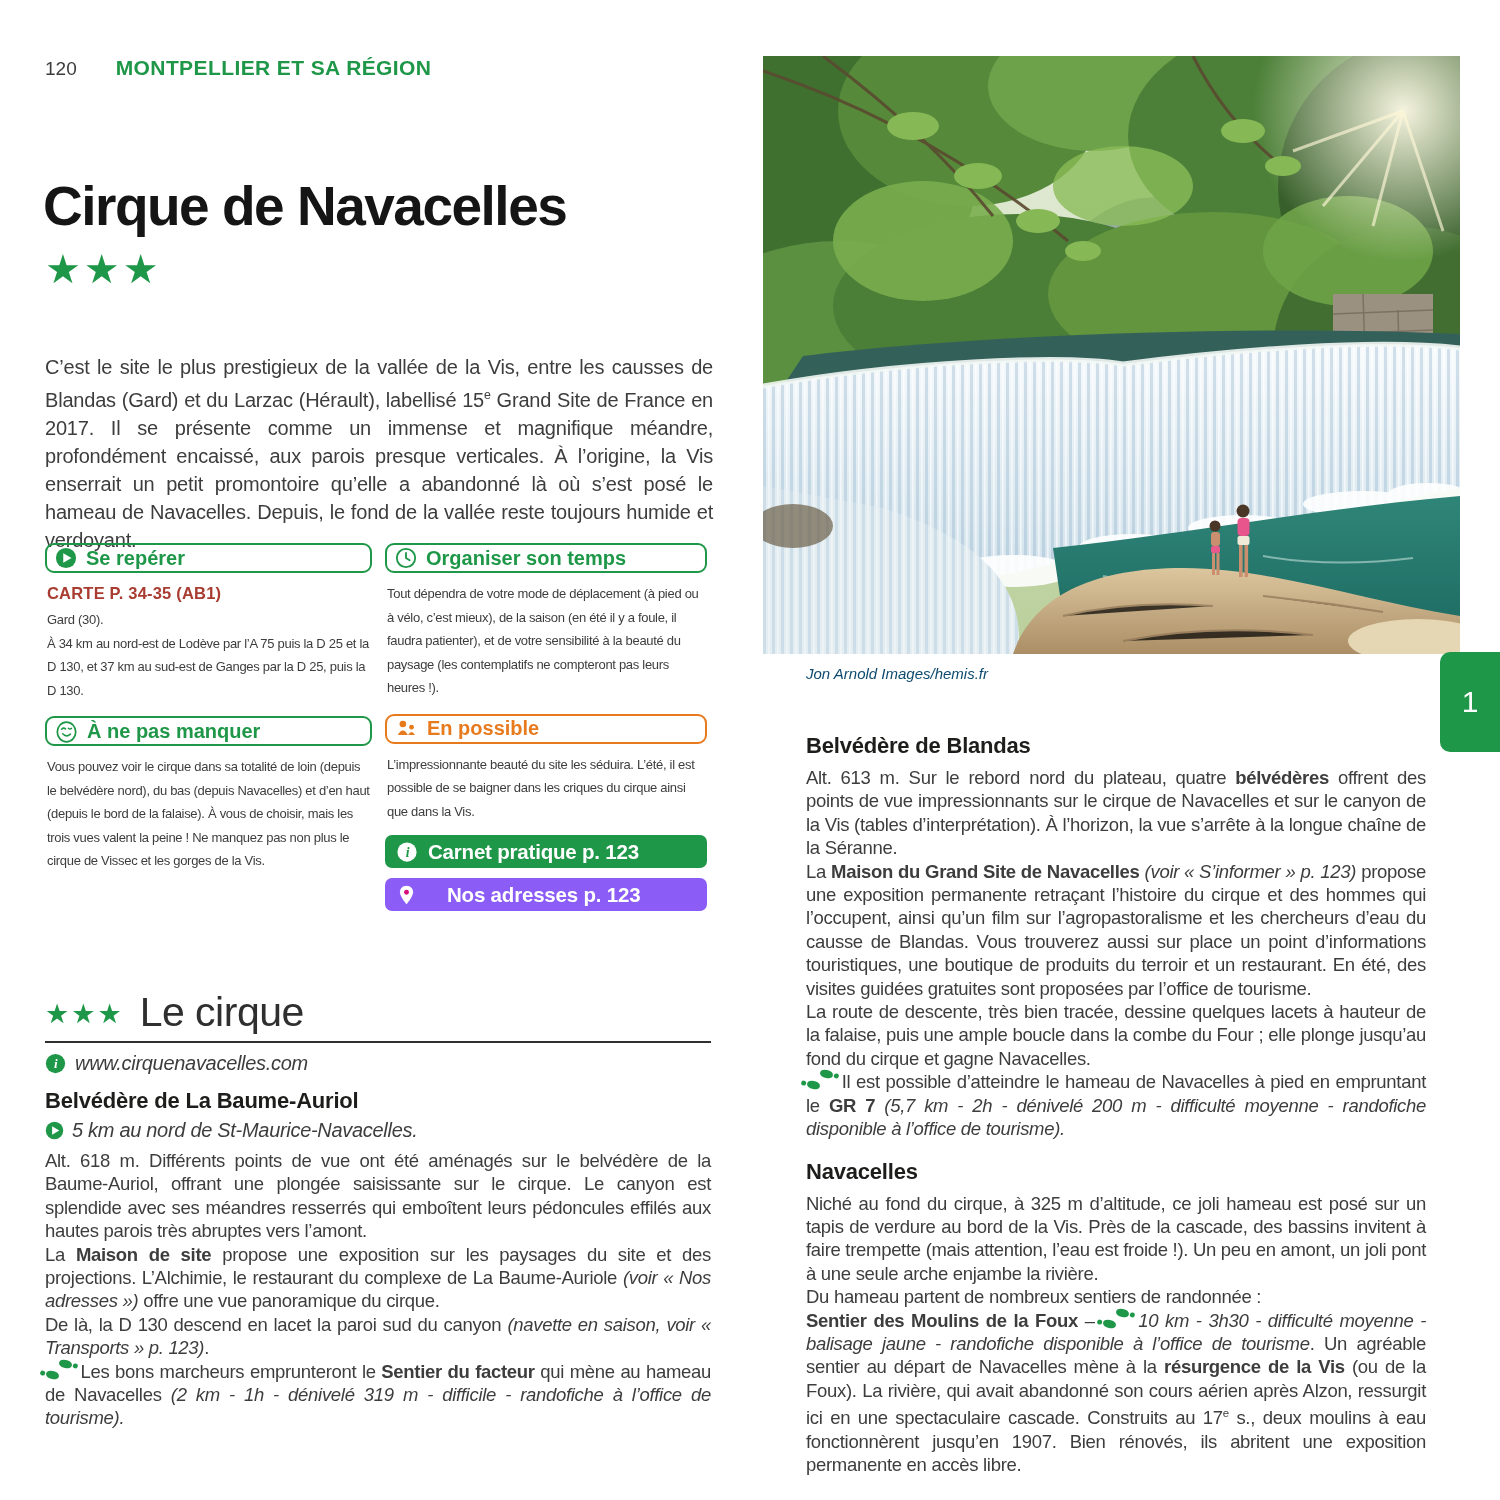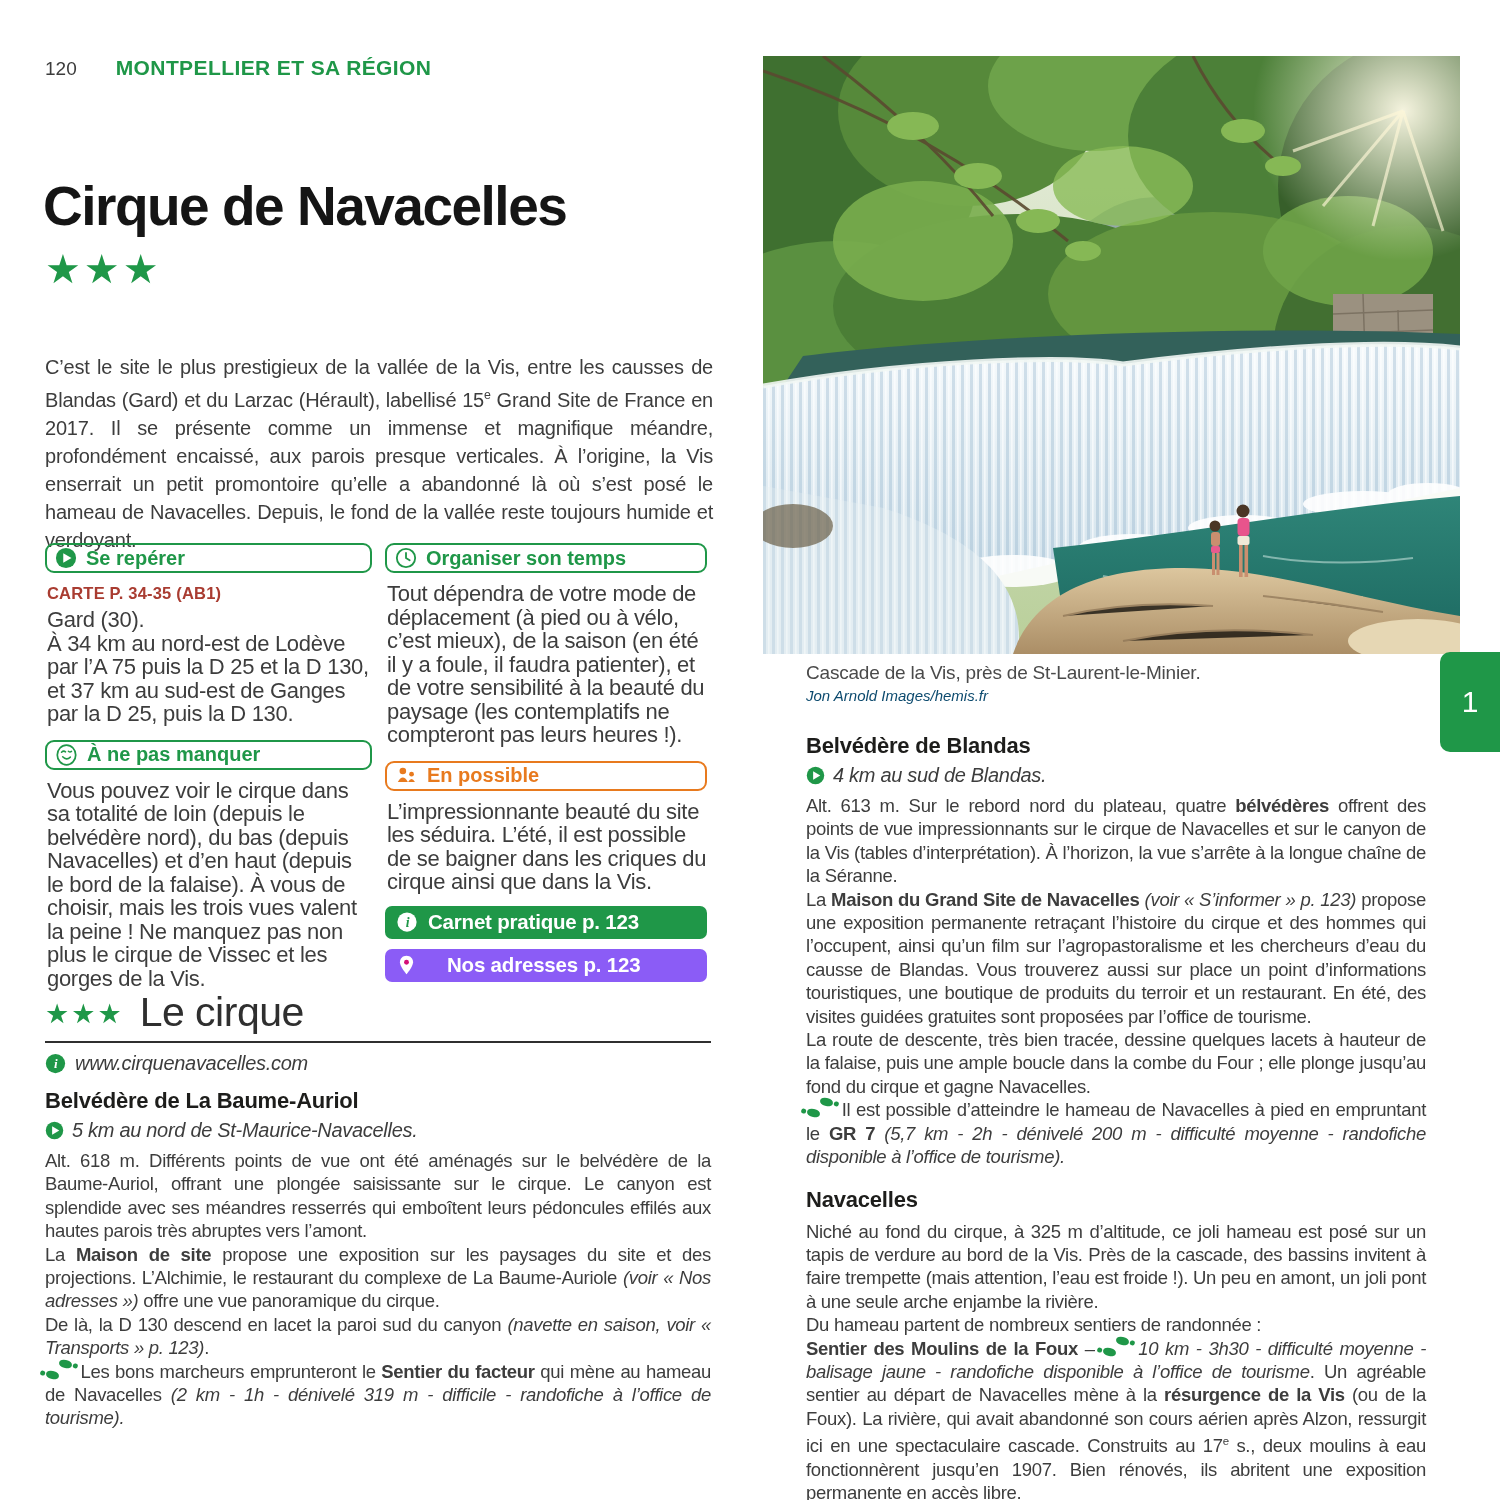--- a/index.html
+++ b/index.html
@@ -26,21 +26,21 @@
 
   
   .col-left-box{left:45px;top:543px;width:327px;}
   .col-right-box{left:385px;top:543px;width:322px;}
   .info-box{border:2px solid #1f9748;border-radius:9px;height:30px;
     display:flex;align-items:center;gap:9px;padding:0 8px;box-sizing:border-box;}
   .info-box .box-title{font-size:20px;font-weight:bold;color:#1f9748;}
   .info-box.orange{border-color:#e87a1e;}
   .info-box.orange .box-title{color:#e87a1e;}
   .carte-ref{font-size:16.5px;font-weight:bold;color:#a93c31;margin:11px 0 5px 2px;letter-spacing:.2px;}
-  .box-text{font-size:22px;line-height:23.5px;letter-spacing:-.3px;color:#3d3d3d;margin:0 0 0 2px;}
+  .box-text{font-size:13px;line-height:23.5px;letter-spacing:-.3px;color:#3d3d3d;margin:0 0 0 2px;}
   .box-text + .info-box{margin-top:14px;}
   .info-box + .box-text{margin-top:9px;}
 
   
   .btn{height:33px;border-radius:7px;display:flex;align-items:center;gap:10px;
     padding:0 11px;box-sizing:border-box;color:#ffffff;font-weight:bold;font-size:20.5px;
     letter-spacing:-.2px;margin-top:10px;}
   .btn.green{background:#1f9748;margin-top:12px;}
   .btn.pink{background:#8b5cf6;gap:30px;}
 
@@ -280,21 +280,20 @@
     <circle cx="480" cy="455" r="6.5" fill="#4a3626"></circle>
     <rect x="474.5" y="462" width="12" height="18" rx="4" fill="#e8548c"></rect>
     <rect x="474.5" y="480" width="12" height="9" rx="2" fill="#f0ead8"></rect>
     <rect x="476" y="489" width="3.6" height="32" fill="#c98f6f"></rect>
     <rect x="481.5" y="489" width="3.6" height="32" fill="#c98f6f"></rect>
   </g>
 </svg>
 </div>
 
 <div class="abs caption-block">
-  <div class="caption">Cascade de la Vis, près de St-Laurent-le-Minier.</div>
   <div class="credit">Jon Arnold Images/hemis.fr</div>
 </div>
 
 <div class="abs chapter-tab">1</div>
 
 <div class="abs lecirque-col">
   <div class="sec-head">
     <span class="sec-stars">★★★</span>
     <span class="sec-title">Le cirque</span>
   </div>
@@ -316,27 +315,20 @@
     <span class="dist-text">5 km au nord de St-Maurice-Navacelles.</span>
   </div>
   <p class="bodytext first"><span>Alt. 618 m. Différents points de vue ont été aménagés sur le belvédère de la Baume-Auriol, offrant une plongée saisissante sur le cirque. Le canyon est splendide avec ses méandres resserrés qui emboîtent leurs pédoncules effilés aux hautes parois très abruptes vers l’amont.</span></p>
   <p class="bodytext"><span>La </span><span class="b">Maison de site</span><span> propose une exposition sur les paysages du site et des projections. L’Alchimie, le restaurant du complexe de La Baume-Auriole </span><span class="i">(voir « Nos adresses »)</span><span> offre une vue panoramique du cirque.</span></p>
   <p class="bodytext"><span>De là, la D 130 descend en lacet la paroi sud du canyon </span><span class="i">(navette en saison, voir « Transports » p. 123)</span><span>.</span></p>
   <p class="bodytext"><span class="inline-icon icon-footprints"><i></i><i></i></span><span> Les bons marcheurs emprunteront le </span><span class="b">Sentier du facteur</span><span> qui mène au hameau de Navacelles </span><span class="i">(2 km - 1h - dénivelé 319 m - difficile - randofiche à l’office de tourisme).</span></p>
 </div>
 
 <div class="abs right-col">
   <h3 class="sub-head">Belvédère de Blandas</h3>
-  <div class="dist-row">
-    <svg class="glyph" width="19" height="19" viewBox="0 0 24 24">
-      <circle cx="12" cy="12" r="11" fill="#1f9748"></circle>
-        <polygon points="9,6.7 9,17.3 18,12" fill="#fff"></polygon>
-    </svg>
-    <span class="dist-text">4 km au sud de Blandas.</span>
-  </div>
   <p class="bodytext first"><span>Alt. 613 m. Sur le rebord nord du plateau, quatre </span><span class="b">bélvédères</span><span> offrent des points de vue impressionnants sur le cirque de Navacelles et sur le canyon de la Vis (tables d’interprétation). À l’horizon, la vue s’arrête à la longue chaîne de la Séranne.</span></p>
   <p class="bodytext"><span>La </span><span class="b">Maison du Grand Site de Navacelles</span><span> </span><span class="i">(voir « S’informer » p. 123)</span><span> propose une exposition permanente retraçant l’histoire du cirque et des hommes qui l’occupent, ainsi qu’un film sur l’agropastoralisme et les chercheurs d’eau du causse de Blandas. Vous trouverez aussi sur place un point d’informations touristiques, une boutique de produits du terroir et un restaurant. En été, des visites guidées gratuites sont proposées par l’office de tourisme.</span></p>
   <p class="bodytext"><span>La route de descente, très bien tracée, dessine quelques lacets à hauteur de la falaise, puis une ample boucle dans la combe du Four ; elle plonge jusqu’au fond du cirque et gagne Navacelles.</span></p>
   <p class="bodytext"><span class="inline-icon icon-footprints"><i></i><i></i></span><span> Il est possible d’atteindre le hameau de Navacelles à pied en empruntant le </span><span class="b">GR 7</span><span> </span><span class="i">(5,7 km - 2h - dénivelé 200 m - difficulté moyenne - randofiche disponible à l’office de tourisme).</span></p>
 
   <h3 class="sub-head spaced">Navacelles</h3>
   <p class="bodytext first"><span>Niché au fond du cirque, à 325 m d’altitude, ce joli hameau est posé sur un tapis de verdure au bord de la Vis. Près de la cascade, des bassins invitent à faire trempette (mais attention, l’eau est froide !). Un peu en amont, un joli pont à une seule arche enjambe la rivière.</span></p>
   <p class="bodytext"><span>Du hameau partent de nombreux sentiers de randonnée :</span></p>
   <p class="bodytext"><span class="b">Sentier des Moulins de la Foux</span><span> – </span><span class="inline-icon icon-footprints"><i></i><i></i></span><span> </span><span class="i">10 km - 3h30 - difficulté moyenne - balisage jaune - randofiche disponible à l’office de tourisme</span><span>. Un agréable sentier au départ de Navacelles mène à la </span><span class="b">résurgence de la Vis</span><span> (ou de la Foux). La rivière, qui avait abandonné son cours aérien après Alzon, ressurgit ici en une spectaculaire cascade. Construits au 17</span><span class="sup">e</span><span> s., deux moulins à eau fonctionnèrent jusqu’en 1907. Bien rénovés, ils abritent une exposition permanente en accès libre.</span></p>
 </div>

